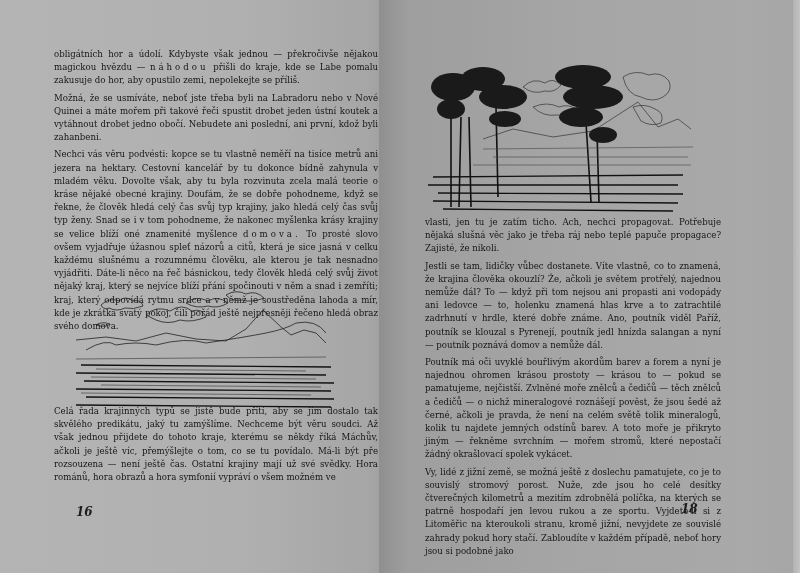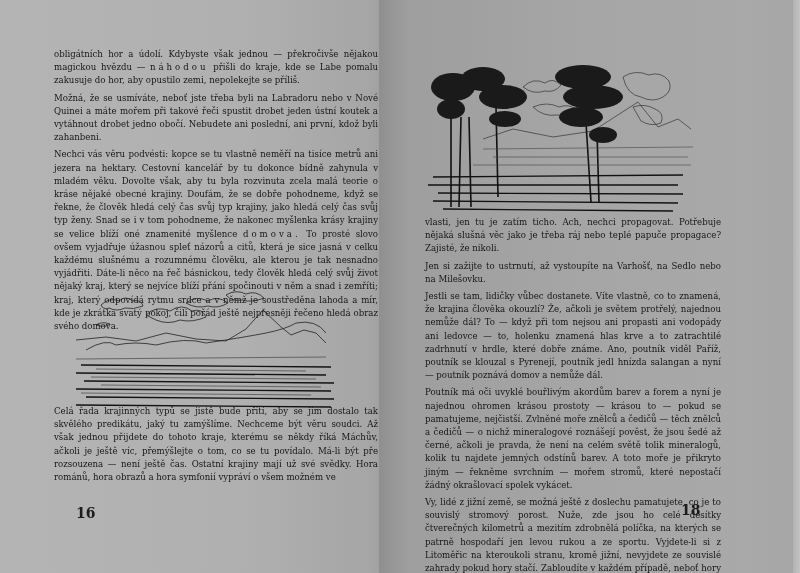--- a/index.html
+++ b/index.html
@@ -32,22 +32,22 @@
       position:absolute; color:#161616;
       font-size:8.6px; line-height:13.2px;
       text-align:justify;
     }
     .text p { margin:0 0 4px 0; }
     .left-top { left:54px; top:48px; width:324px; }
     .left-bottom { left:54px; top:405px; width:324px; }
     .right-text { left:46px; top:216px; width:296px; }
     .spaced { letter-spacing:3px; }
     .page-num {
-      position:absolute; font-weight:bold;
-      font-size:14px; color:#1c1c1c;
+      position:absolute; font-style:italic; font-weight:bold;
+      font-size:12px; color:#1c1c1c;
     }
     .pn-left { left:76px; top:505px; }
     .pn-right { left:302px; top:502px; }
     .illus { position:absolute; }
     .illus-left { left:76px; top:285px; width:262px; height:125px; }
     .illus-right { left:44px; top:57px; width:276px; height:157px; }
   </style>
 </head>
 <body>
 
@@ -133,21 +133,20 @@
       </g>
       <g stroke="#444" stroke-width="0.6">
         <line x1="60" y1="92" x2="270" y2="90"></line>
         <line x1="70" y1="100" x2="265" y2="100"></line>
         <line x1="50" y1="108" x2="268" y2="108"></line>
       </g>
     </svg>
 
     <div class="text right-text">
       <p>vlasti, jen tu je zatím ticho. Ach, nechci propagovat. Potřebuje nějaká slušná věc jako je třeba ráj nebo teplé papuče propagace? Zajisté, že nikoli.</p>
-      <p>Jen si zažijte to ustrnutí, až vystoupíte na Varhošť, na Sedlo nebo na Milešovku.</p>
       <p>Jestli se tam, lidičky vůbec dostanete. Víte vlastně, co to znamená, že krajina člověka okouzlí? Že, ačkoli je světem protřelý, najednou nemůže dál? To — když při tom nejsou ani propasti ani vodopády ani ledovce — to, holenku znamená hlas krve a to zatrachtilé zadrhnutí v hrdle, které dobře známe. Ano, poutník viděl Paříž, poutník se klouzal s Pyrenejí, poutník jedl hnízda salangan a nyní — poutník poznává domov a nemůže dál.</p>
       <p>Poutník má oči uvyklé bouřlivým akordům barev a forem a nyní je najednou ohromen krásou prostoty — krásou to — pokud se pamatujeme, nejčistší. Zvlněné moře znělců a čedičů — těch znělců a čedičů — o nichž mineralogové roznášejí pověst, že jsou šedé až černé, ačkoli je pravda, že není na celém světě tolik mineralogů, kolik tu najdete jemných odstínů barev. A toto moře je přikryto jiným — řekněme svrchním — mořem stromů, které nepostačí žádný okrašlovací spolek vykácet.</p>
       <p>Vy, lidé z jižní země, se možná ještě z doslechu pamatujete, co je to souvislý stromový porost. Nuže, zde jsou ho celé desítky čtverečných kilometrů a mezitím zdrobnělá políčka, na kterých se patrně hospodaří jen levou rukou a ze sportu. Vyjdete-li si z Litoměřic na kteroukoli stranu, kromě jižní, nevyjdete ze souvislé zahrady pokud hory stačí. Zabloudíte v každém případě, neboť hory jsou si podobné jako</p>
     </div>
 
     <div class="page-num pn-right">18</div>
   </div>
 
   <div class="edge-strip"></div>
 </div>

